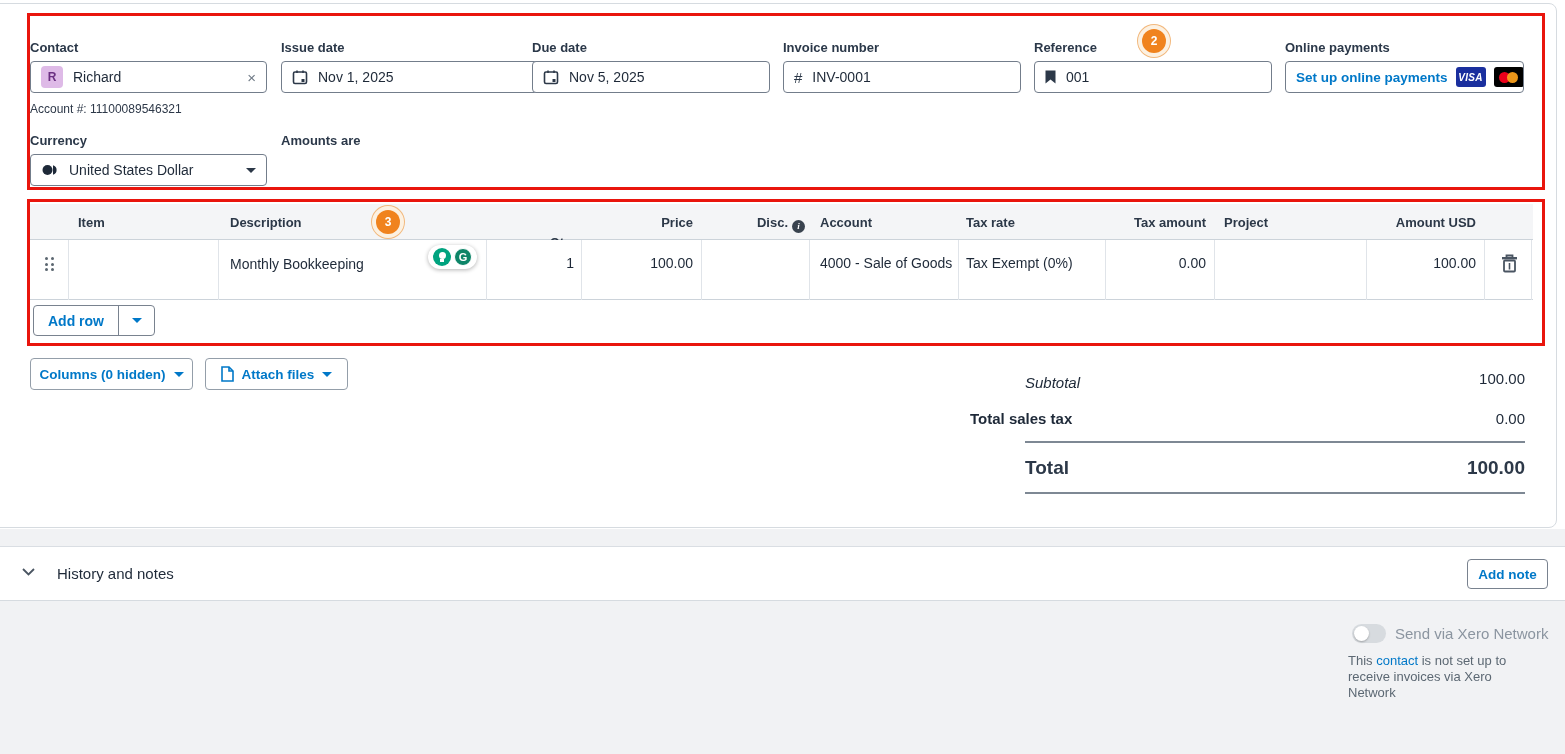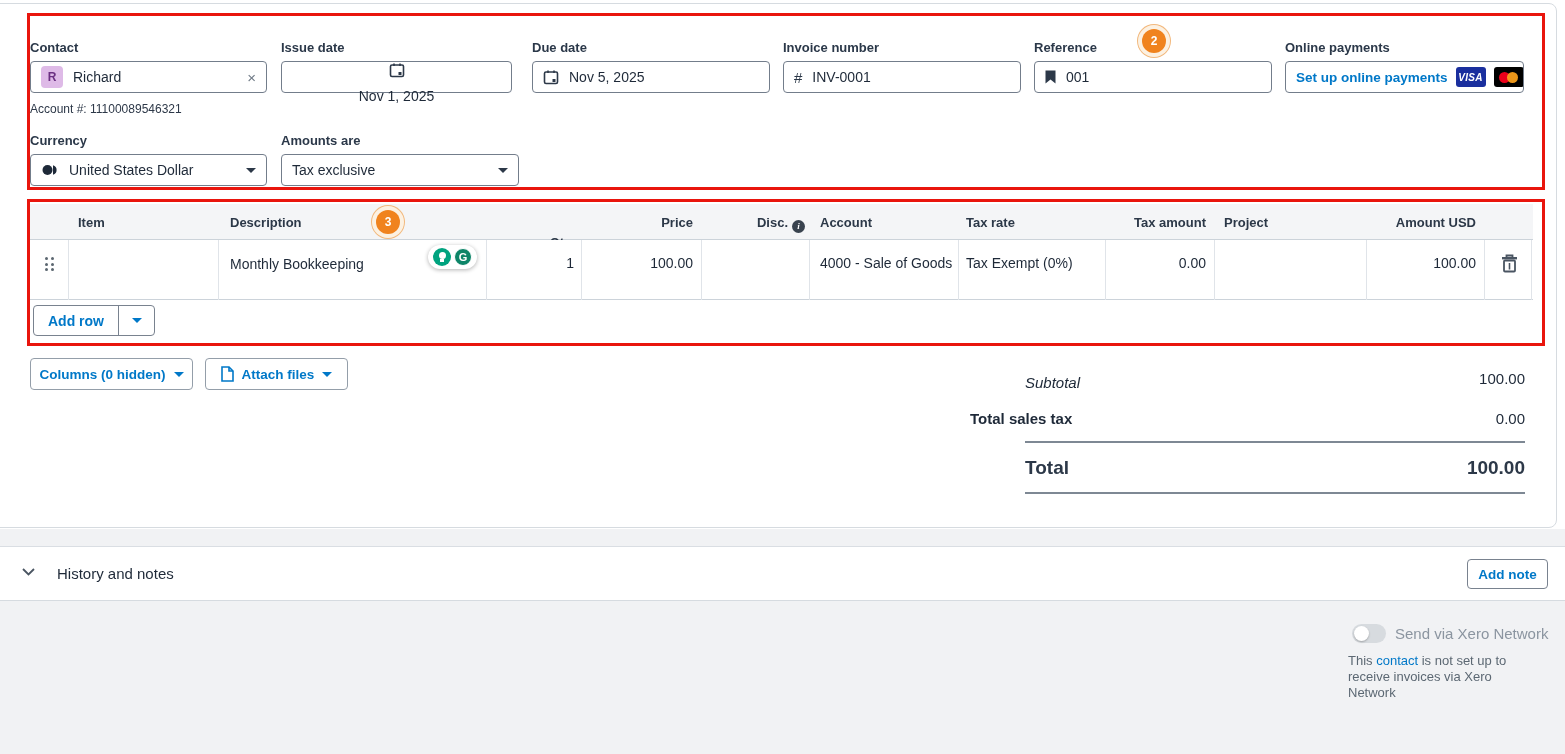--- a/index.html
+++ b/index.html
@@ -111,21 +111,21 @@
 
   <span class="field-label" style="left:30px; top:40px;">Contact</span>
   <div class="inputbox" style="left:30px; top:61px; width:237px;">
     <span class="avatar">R</span>
     <span>Richard</span>
     <span class="clear-x">×</span>
   </div>
   <span class="acct-line">Account #: 11100089546321</span>
 
   <span class="field-label" style="left:281px; top:40px;">Issue date</span>
-  <div class="inputbox" style="left:281px; top:61px; width:231px;flex-direction:column;">
+  <div class="inputbox" style="left:281px; top:61px; width:265px;">
     <span>
         <svg width="16" height="16" viewBox="0 0 16 16">
           <rect x="1.5" y="3" width="13" height="11.5" rx="1.5" fill="none" stroke="#2c3848" stroke-width="1.6"></rect>
           <line x1="5" y1="1.5" x2="5" y2="4" stroke="#2c3848" stroke-width="1.6"></line>
           <line x1="11" y1="1.5" x2="11" y2="4" stroke="#2c3848" stroke-width="1.6"></line>
           <rect x="9.5" y="10" width="3" height="3" fill="#2c3848"></rect>
         </svg>
       </span>
     <span>Nov 1, 2025</span>
   </div>
@@ -177,24 +177,20 @@
         <svg width="18" height="16" viewBox="0 0 18 16">
           <circle cx="6.5" cy="8" r="5" fill="#1e2938"></circle>
           <path d="M12 3.2 a5 5 0 0 1 0 9.6 z" fill="#1e2938"></path>
         </svg>
       </span>
     <span>United States Dollar</span>
     <span class="caret select-caret"></span>
   </div>
 
   <span class="field-label" style="left:281px; top:133px;">Amounts are</span>
-  <div class="inputbox" style="left:281px; top:154px; width:238px;">
-    <span>Tax exclusive</span>
-    <span class="caret select-caret"></span>
-  </div>
 
   <div class="thead"></div>
   <span class="th" style="left:78px;">Item</span>
   <span class="th" style="left:230px;">Description</span>
   <div class="num-badge" style="left:376px; top:210px;">3</div>
   <span class="th th-right" style="left:486px; width:88px;margin-top:20px;">Qty.</span>
   <span class="th th-right" style="left:593px; width:100px;">Price</span>
   <span class="th th-right" style="left:705px; width:100px;"><span>Disc.</span><span class="info-i">i</span></span>
   <span class="th" style="left:820px;">Account</span>
   <span class="th" style="left:966px;">Tax rate</span>

